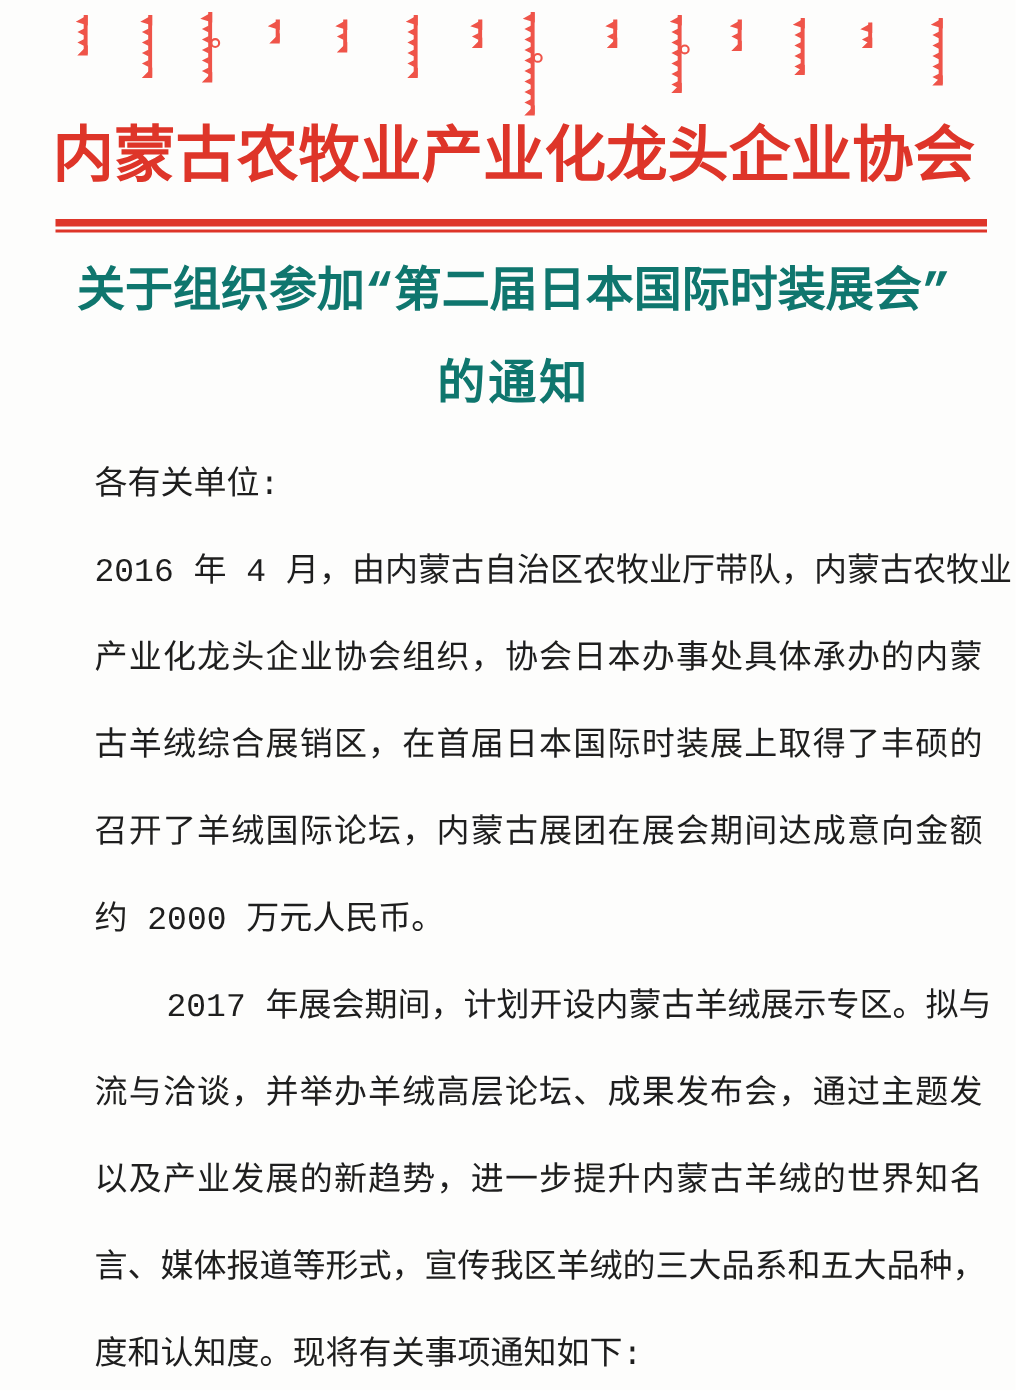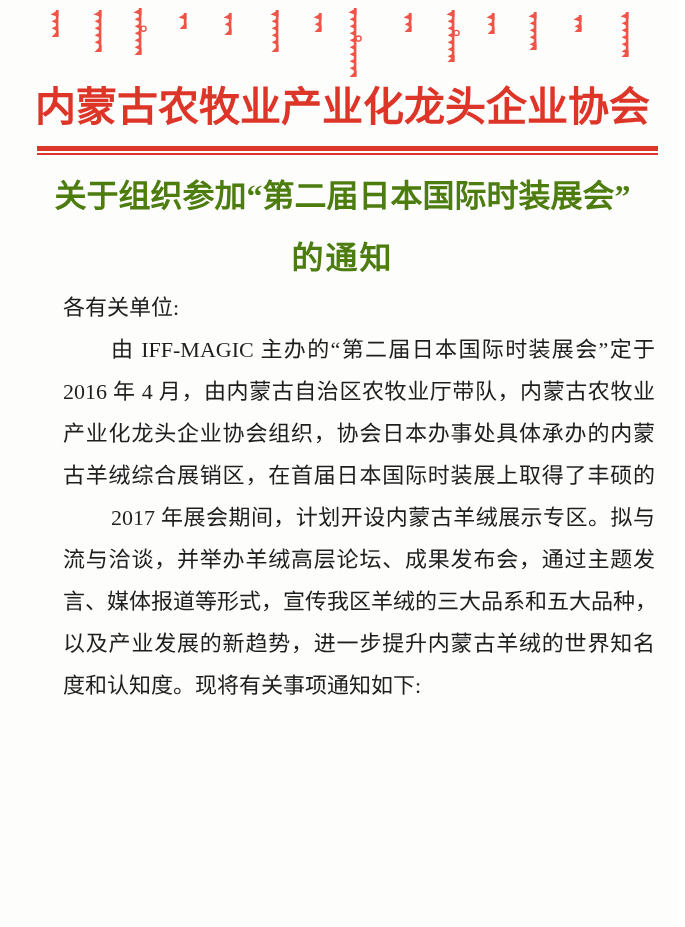--- a/index.html
+++ b/index.html
@@ -6,21 +6,21 @@
     margin: 0;
     padding: 0;
     background: #ffffff;
   }
   .page {
     position: relative;
     width: 677px;
     height: 927px;
     background: #fdfdfc;
     overflow: hidden;
-    font-family: Liberation Serif, serif;
+    font-family: Liberation Mono, monospace;
   }
   
   .banner-svg {
     position: absolute;
     top: 0;
     left: 0;
     width: 685px;
     height: 95px;
     display: block;
   }
@@ -48,21 +48,21 @@
   .red-rule .thick { height: 5px; }
   .red-rule .gap   { height: 2px; background: transparent; }
   .red-rule .thin  { height: 2px; }
   
   .doc-title {
     position: absolute;
     left: 0;
     width: 685px;
     margin: 0;
     text-align: center;
-    color: #4d7c0f;
+    color: #0f766e;
     font-size: 32px;
     line-height: 40px;
     font-weight: bold;
     white-space: nowrap;
   }
   .doc-title.line1 { top: 176px; }
   .doc-title.line2 { top: 238px; letter-spacing: 2px; }
   
   .body-text {
     position: absolute;
@@ -72,20 +72,21 @@
     color: #1e1e1e;
     font-size: 22px;
     line-height: 42px;
   }
   .ln {
     height: 42px;
     text-align: justify;
     text-align-last: justify;
     overflow: visible;
     white-space: nowrap;
+    margin-top: 16px;
   }
   .ln.ind   { text-indent: 48px; }
   .ln.plain { text-align-last: left; }
 </style>
 </head>
 <body>
 
 <div class="page">
 
   <svg class="banner-svg" viewBox="0 0 685 95" xmlns="http://www.w3.org/2000/svg">
@@ -129,24 +130,25 @@
     <div class="gap"></div>
     <div class="thin" style="background: rgb(222, 53, 41);"></div>
   </div>
 
   <h1 class="doc-title line1">关于组织参加“第二届日本国际时装展会”</h1>
 
   <h1 class="doc-title line2">的通知</h1>
 
   <div class="body-text">
     <div class="ln plain">各有关单位:</div>
-    <div class="ln ind">由 IFF-MAGIC 主办的“第二届日本国际时装展会”定于</div>
     <div class="ln">2016 年 4 月，由内蒙古自治区农牧业厅带队，内蒙古农牧业</div>
     <div class="ln">产业化龙头企业协会组织，协会日本办事处具体承办的内蒙</div>
     <div class="ln">古羊绒综合展销区，在首届日本国际时装展上取得了丰硕的</div>
+    <div class="ln">召开了羊绒国际论坛，内蒙古展团在展会期间达成意向金额</div>
+    <div class="ln plain">约 2000 万元人民币。</div>
     <div class="ln ind">2017 年展会期间，计划开设内蒙古羊绒展示专区。拟与</div>
     <div class="ln">流与洽谈，并举办羊绒高层论坛、成果发布会，通过主题发</div>
+    <div class="ln">以及产业发展的新趋势，进一步提升内蒙古羊绒的世界知名</div>
     <div class="ln">言、媒体报道等形式，宣传我区羊绒的三大品系和五大品种，</div>
-    <div class="ln">以及产业发展的新趋势，进一步提升内蒙古羊绒的世界知名</div>
     <div class="ln plain">度和认知度。现将有关事项通知如下:</div>
   </div>
 
 </div>
 
 </body></html>

